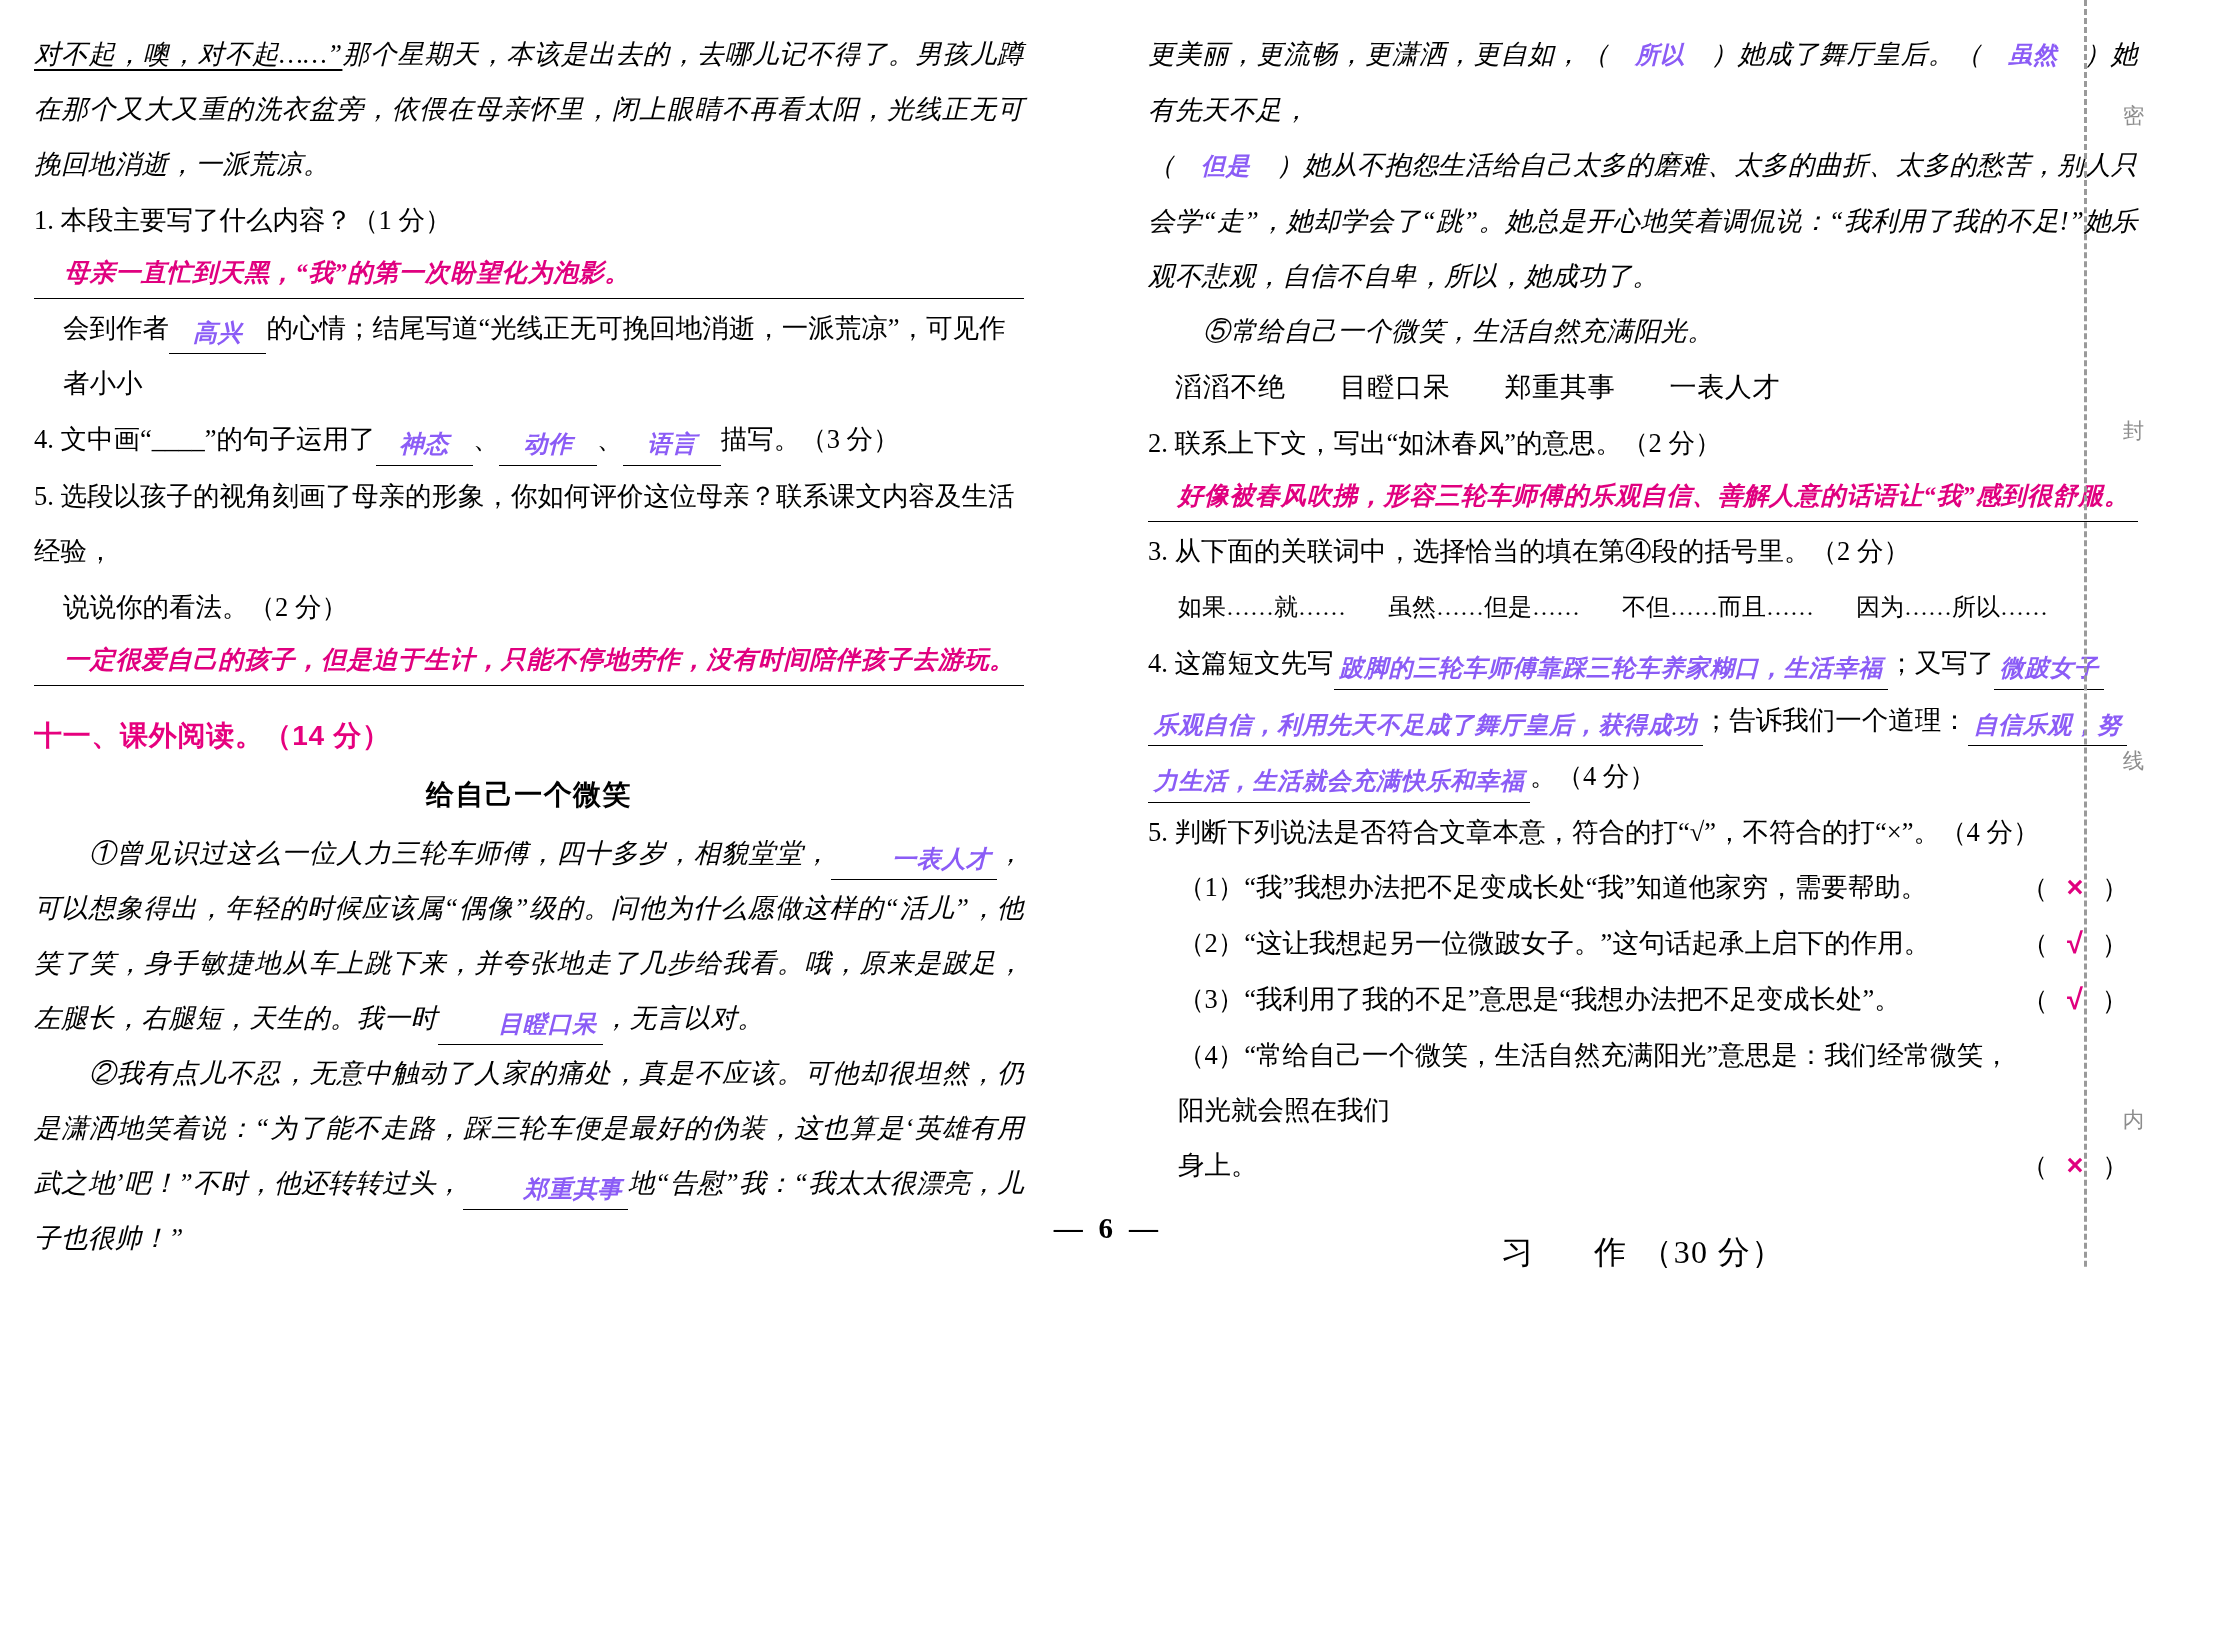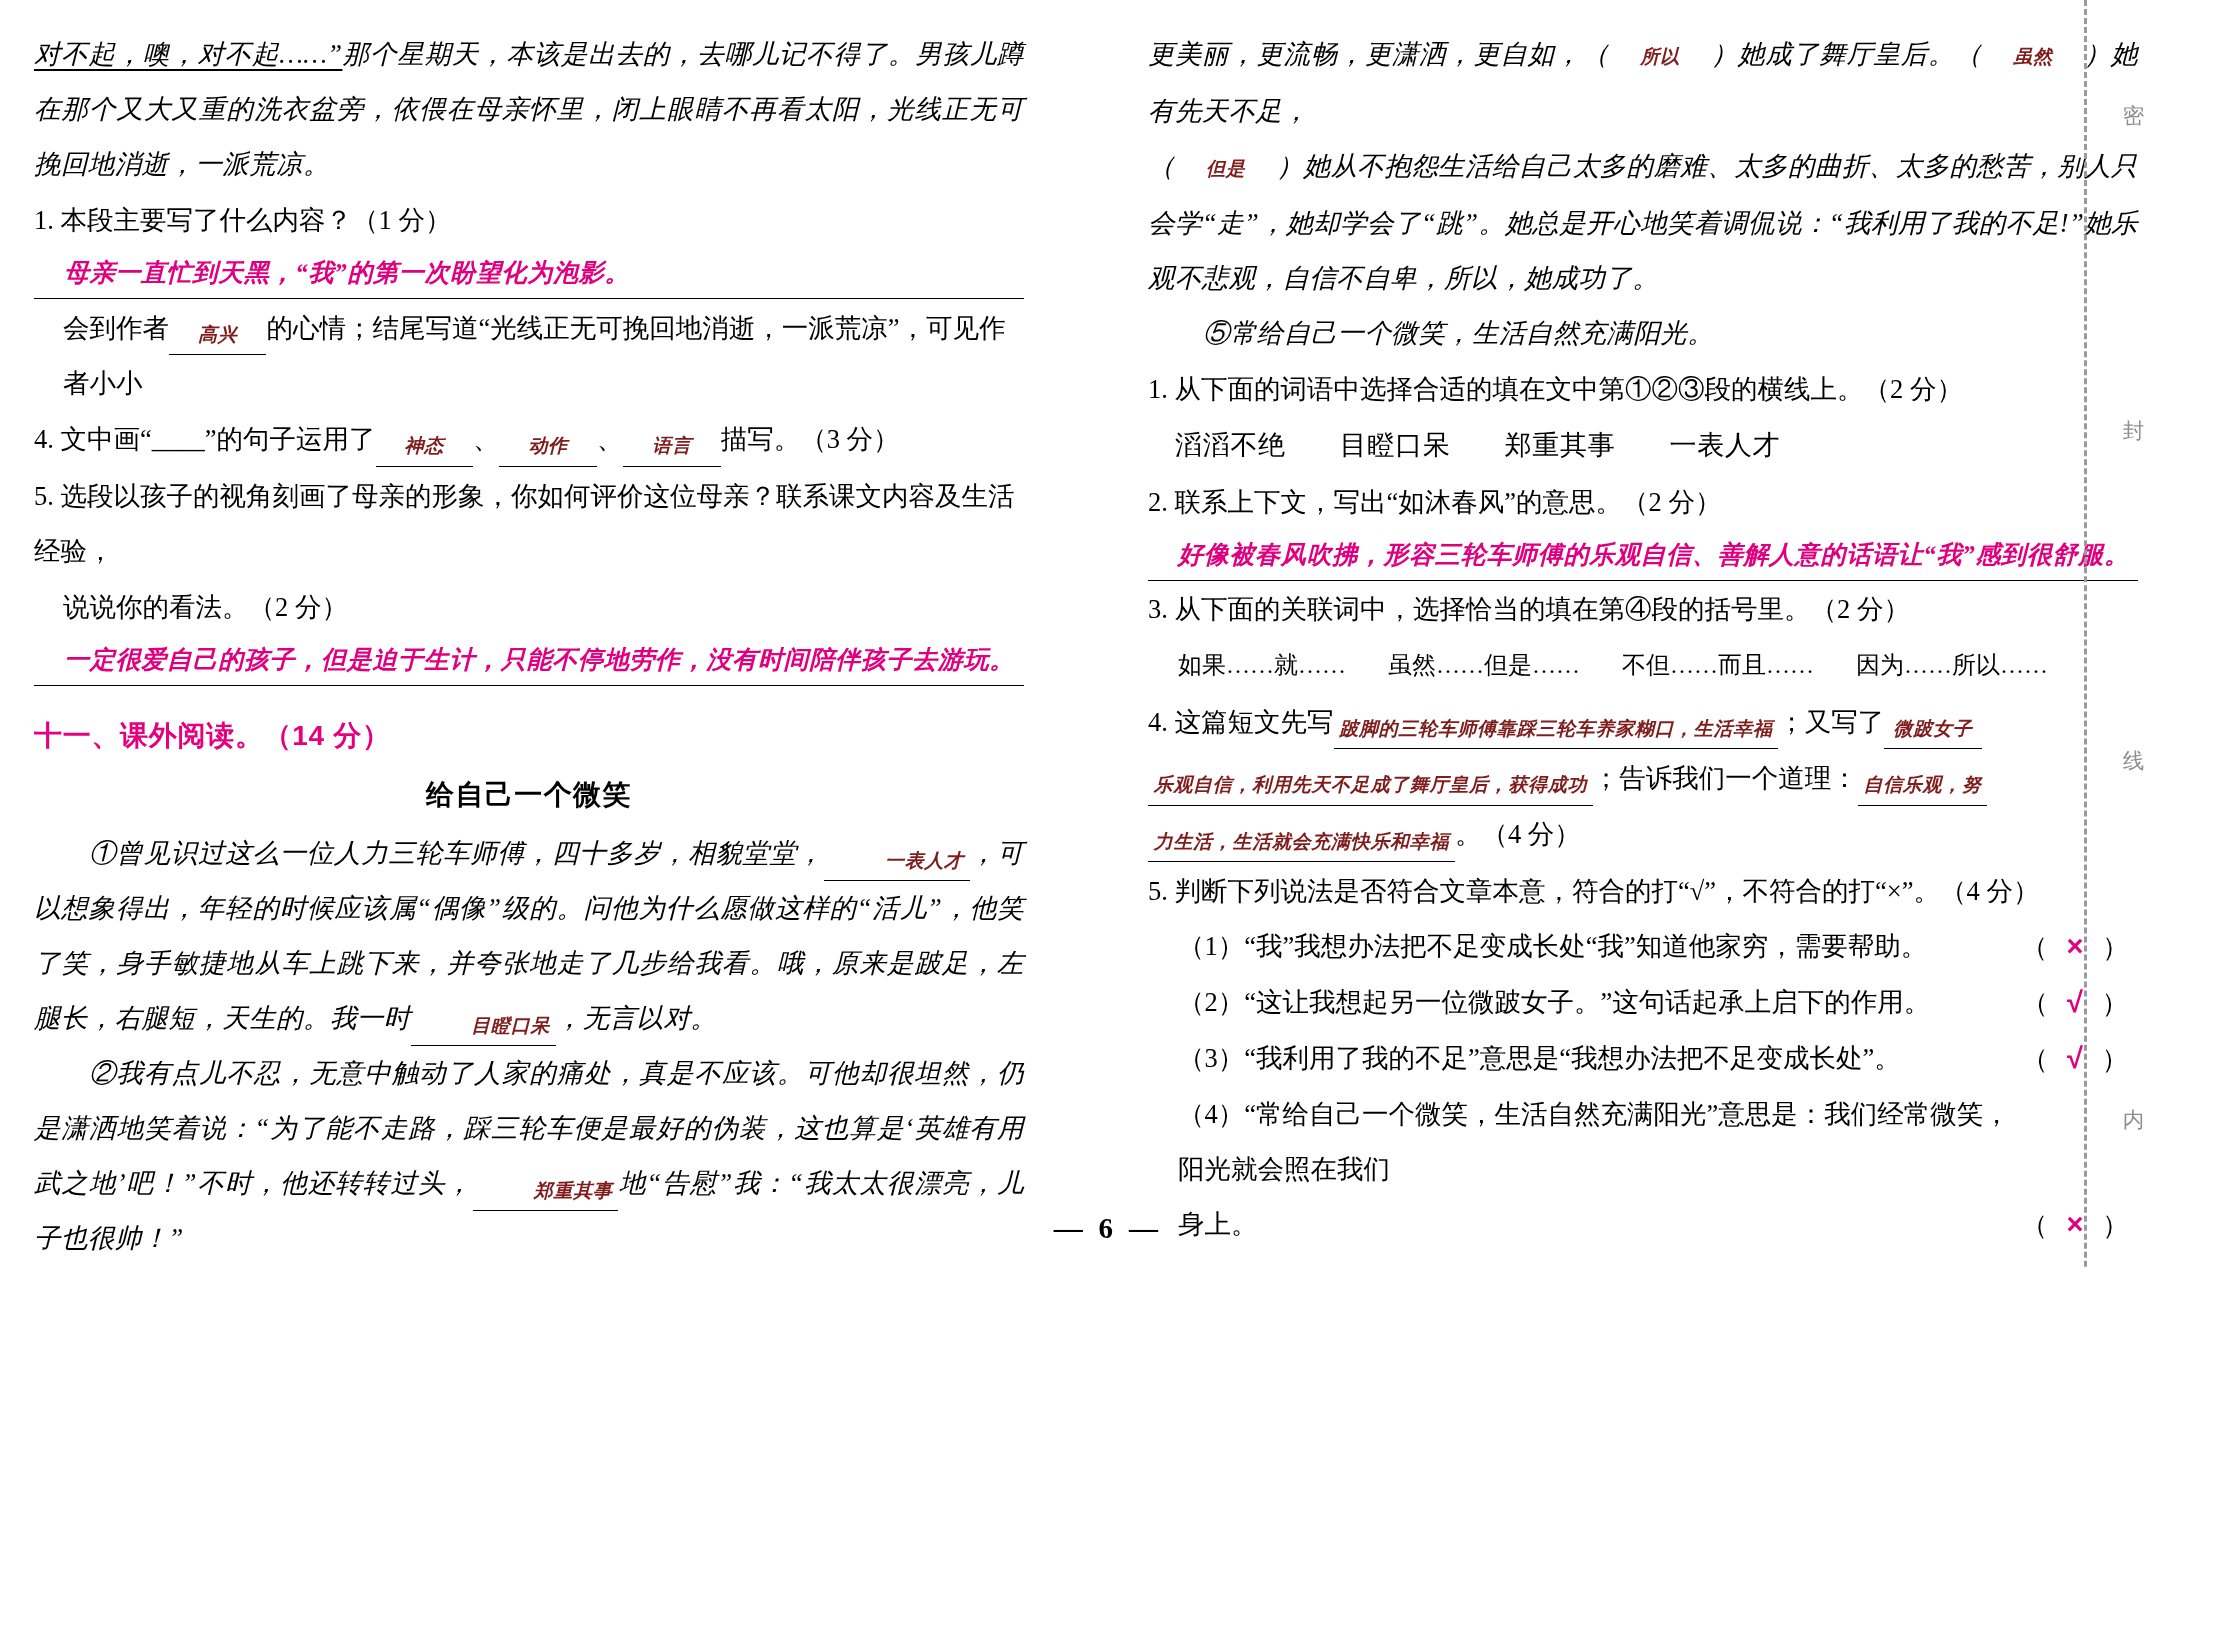--- a/index.html
+++ b/index.html
@@ -74,25 +74,25 @@
   .indent { text-indent: 55px; }
   .q {
     font-size: 26.5px;
     line-height: 55px;
     margin-top: 1.4px;
   }
   .q-body { padding-left: 29px; }
 
   
   .ans {
-    color: #7f1d1d;
+    color: #8b5cf6;
     font-family: "Liberation Serif", "DejaVu Serif", serif;
     font-style: italic;
     font-weight: bold;
-    font-size: 19px;
+    font-size: 24px;
     letter-spacing: 0.7px;
   }
   .ans-inline {
     display: inline-block;
     min-width: 86px;
     text-align: center;
     border-bottom: 1.4px solid #000;
     padding: 0 5.7px 1.4px 5.7px;
     line-height: 37px;
     vertical-align: -4.3px;
@@ -255,24 +255,20 @@
       <span>更美丽，更流畅，更潇洒，更自如，（</span><span class="ans ans-paren">所以</span><span>）她成了舞厅皇后。（</span><span class="ans ans-paren">虽然</span><span>）她有先天不足，</span>
     </div>
     <div class="p passage">
       <span>（</span><span class="ans ans-paren">但是</span><span>）她从不抱怨生活给自己太多的磨难、太多的曲折、太多的愁苦，别人只会学“走”，她却学会了“跳”。她总是开心地笑着调侃说：“我利用了我的不足!”她乐观不悲观，自信不自卑，所以，她成功了。</span>
     </div>
 
     <div class="p passage indent">
       <span>⑤</span><span>常给自己一个微笑，生活自然充满阳光。</span>
     </div>
 
-    <div class="q">
-      <span>1.</span>
-      <span>从下面的词语中选择合适的填在文中第①②③段的横线上。（2 分）</span>
-    </div>
     <div class="word-bank">
       <span>滔滔不绝</span><span>目瞪口呆</span><span>郑重其事</span><span>一表人才</span>
     </div>
 
     <div class="q">
       <span>2.</span>
       <span>联系上下文，写出“如沐春风”的意思。（2 分）</span>
     </div>
     <div class="ans-line">好像被春风吹拂，形容三轮车师傅的乐观自信、善解人意的话语让“我”感到很舒服。</div>
 

